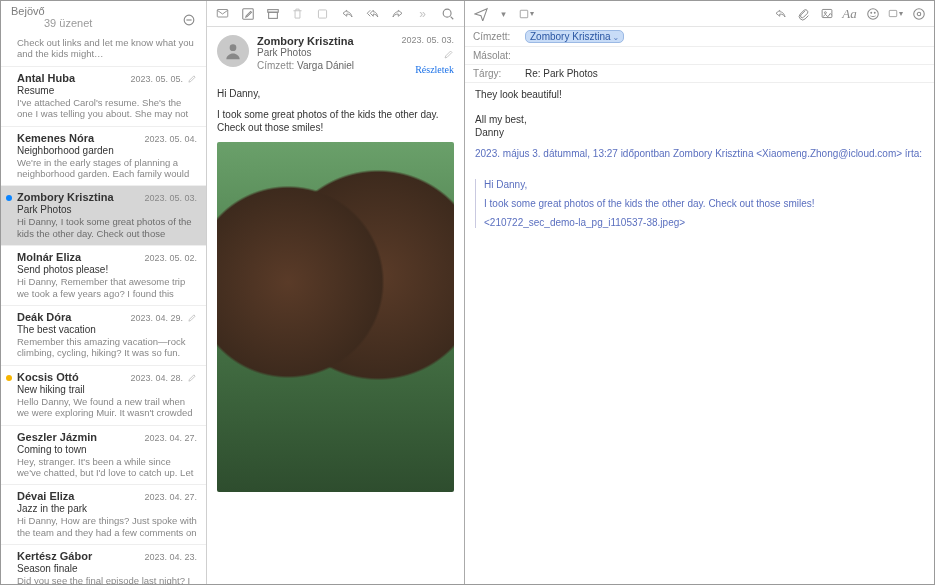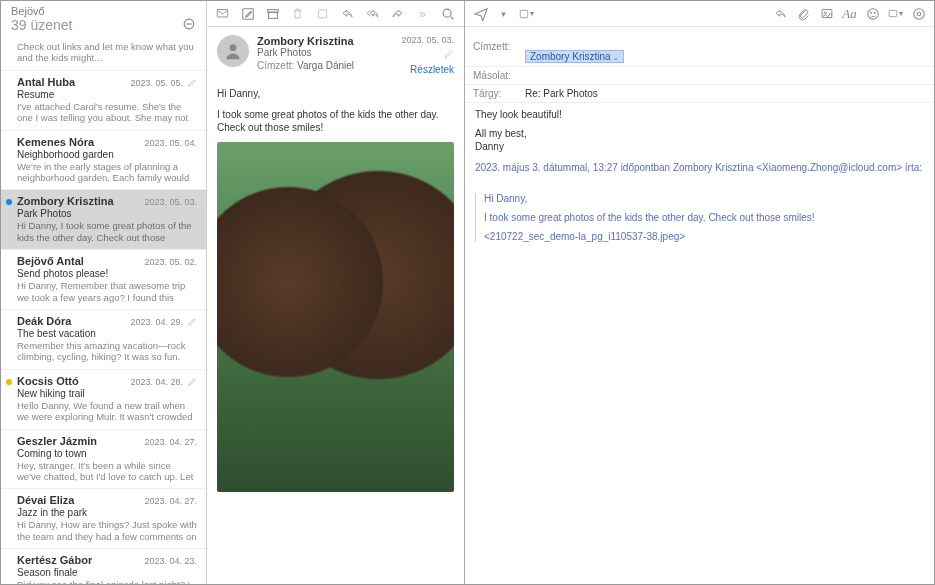--- a/index.html
+++ b/index.html
@@ -29,21 +29,21 @@
 }
 .list-header {
   display: flex;
   justify-content: space-between;
   align-items: flex-end;
   padding: 4px 8px 2px 10px;
   color: #8a8a8a;
 }
 .list-header .titles { display:flex; flex-direction:column; }
 .list-header .mailbox { font-size: 11px; color: #7c7c7c; }
-.list-header .count { font-size: 14px; color: #9a9a9a; }
+.list-header .count { font-size: 11px; color: #9a9a9a; margin-left: 33px; }
 .compose-icon {
   width: 16px; height: 16px; color:#8a8a8a;
 }
 .msg-list {
   flex: 1;
   overflow-y: auto;
 }
 .msg-item {
   padding: 5px 9px 6px 16px;
   border-bottom: 1px solid #eee;
@@ -100,21 +100,21 @@
 .avatar {
   width:32px;height:32px;border-radius:50%;background:#c9c9c9;
   display:flex;align-items:center;justify-content:center;color:#888;
 }
 .view-meta { flex:1; font-size:10px; }
 .view-meta .from { font-weight:600; font-size:11px; color:#333;}
 .view-meta .subj { color:#666; font-size:10px;}
 .view-meta .to { color:#666; font-size:10px; margin-top:2px;}
 .view-meta .to .label{ color:#888;}
 .view-right { text-align:right; font-size:9px; color:#888; display:flex;flex-direction:column;align-items:flex-end;gap:4px;}
-.details-link { color:#1e73e8; font-size:10px; cursor:pointer;}
+.details-link { color:#1e73e8; font-size:10px; cursor:pointer;font-family:Liberation Serif, serif;}
 
 .view-body {
   padding: 8px 10px;
   font-size:10px;
   color:#333;
   overflow:auto;
   flex:1;
 }
 .view-body p { margin-bottom:8px; line-height:1.3;}
 .photo {
@@ -147,35 +147,34 @@
   padding: 3px 8px;
   border-bottom:1px solid #eee;
   font-size:11px;
 }
 .field-row .label { color:#888; width:52px; font-size:10px;}
 .field-row .value { flex:1; font-size:10px;}
 .token {
   display:inline-block;
   background:#c8dcf7;
   border:1px solid #9bb9e4;
-  border-radius:0;
+  border-radius:5px;
   padding: 0 4px;
   font-size:10px;
   color:#2a56a2;
-  margin-top:20px;
 }
 .token .chev { font-size:8px; margin-left:2px; color:#5a7fbf;}
 
 .compose-body {
   padding: 6px 10px;
   font-size:10px;
   flex:1;
   overflow:auto;
 }
-.compose-body .typed { color:#333; margin-bottom:8px;}
+.compose-body .typed { color:#333; margin-bottom:14px;}
 .compose-body .sig { color:#333; margin-top:6px; margin-bottom:2px;}
 .quote-block {
   margin-top:10px;
   color:#5a6fbf;
   font-size:10px;
 }
 .quote-block .hdr { color:#5a6fbf; margin-bottom:20px;}
 .quote-block .indent {
   border-left: 1px solid #c9c9e0;
   margin-left: 0;
@@ -236,21 +235,21 @@
           <span class="unread-dot"></span>
           <div class="row1">
             <span class="sender">Zombory Krisztina</span>
             <span class="date">2023. 05. 03.</span>
           </div>
           <div class="subject">Park Photos</div>
           <div class="preview">Hi Danny, I took some great photos of the kids the other day. Check out those smiles!</div>
         </div>
         <div class="msg-item">
           <div class="row1">
-            <span class="sender">Bejövő Antal</span>
+            <span class="sender">Molnár Eliza</span>
             <span class="date">2023. 05. 02.</span>
           </div>
           <div class="subject">Send photos please!</div>
           <div class="preview">Hi Danny, Remember that awesome trip we took a few years ago? I found this picture, and thought about all your fun road tri…</div>
         </div>
         <div class="msg-item">
           <div class="row1">
             <span class="sender">Deák Dóra</span>
             <span class="date">2023. 04. 29.<span class="draft-icon">
                 <svg viewBox="0 0 16 16" width="10" height="10" fill="none" stroke="currentColor" stroke-width="1.3">

